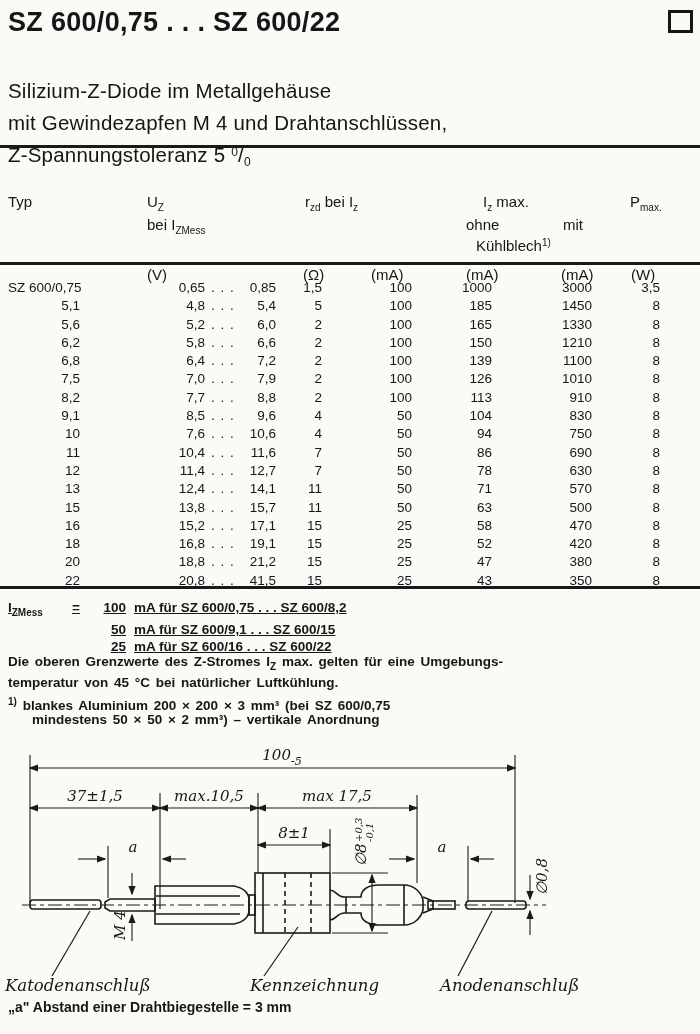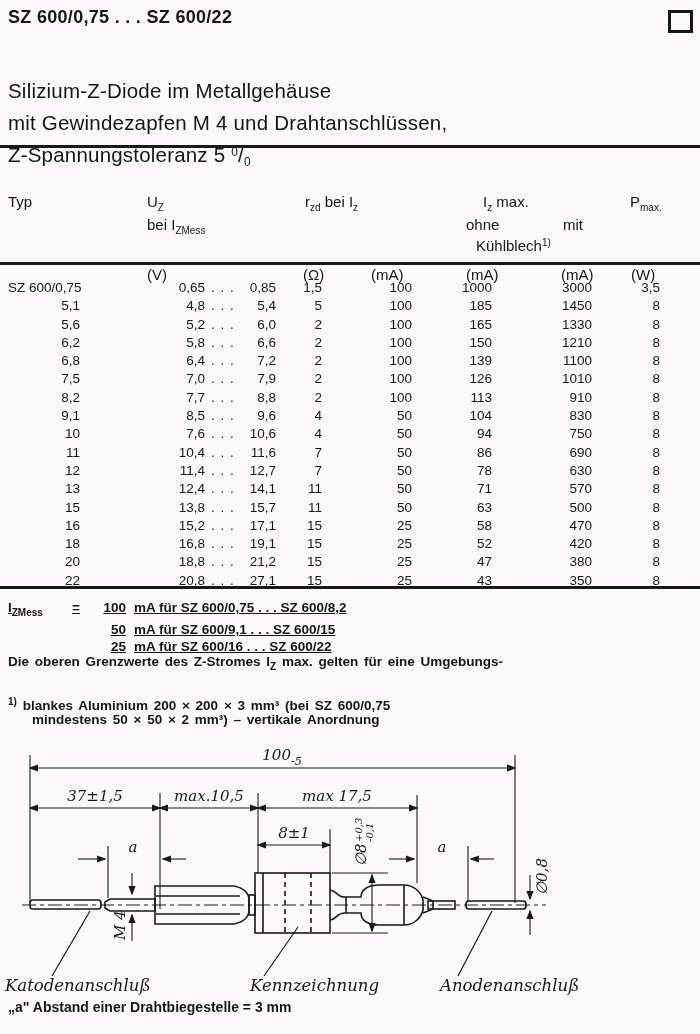--- a/index.html
+++ b/index.html
@@ -1,19 +1,19 @@
 <!DOCTYPE html>
 <html><head>
 <meta charset="utf-8">
 <style>
   html,body{margin:0;padding:0;background:#e8e6e0;}
   #page{position:relative;width:700px;height:1034px;background:#fbfaf6;color:#161616;
         font-family:"Liberation Sans","DejaVu Sans",sans-serif;overflow:hidden;}
   .abs{position:absolute;}
-  .title{font-weight:bold;font-size:18px;letter-spacing:.3px;white-space:nowrap;}
+  .title{font-weight:bold;font-size:27px;letter-spacing:.3px;white-space:nowrap;}
   .sub{font-weight:normal;font-size:20.5px;letter-spacing:.2px;white-space:nowrap;margin-top:40px;}
   .rule{background:#191919;}
   .hd{font-size:15px;white-space:nowrap;margin-top:30px;}
   .sb{font-size:10px;vertical-align:-4px;}
   .sp{font-size:10px;vertical-align:5px;}
   .frac sup{font-size:12px;vertical-align:6px;}
   .frac sub{font-size:12px;vertical-align:-4px;}
   #rows{display:block;font-size:13.5px;margin-top:8px;}
   .trow{display:grid;grid-template-columns:72px 125px 36px 35px 46px 90px 80px 100px 68px;
         height:18.3px;line-height:18.3px;white-space:nowrap;}
@@ -263,21 +263,21 @@
         <div class="c c6">25</div>
         <div class="c c7">47</div>
         <div class="c c8">380</div>
         <div class="c c9">8</div>
       </div>
 
       <div class="trow">
         <div class="c c1">22</div>
         <div class="c c2">20,8</div>
         <div class="c c3">. . .</div>
-        <div class="c c4">27,1</div>
+        <div class="c c4">41,5</div>
         <div class="c c5">15</div>
         <div class="c c6">25</div>
         <div class="c c7">43</div>
         <div class="c c8">350</div>
         <div class="c c9">8</div>
       </div>
 
   </div>
 
   <div class="abs rule" style="left:0;top:586px;width:700px;height:3px"></div>
@@ -293,20 +293,21 @@
     <div class="rest">mA für SZ 600/9,1  . . . SZ 600/15</div>
     <div></div>
       <div></div>
     <div class="num">25</div>
     <div class="rest">mA für SZ 600/16  . . . SZ 600/22</div>
   </div>
 
   <div class="abs note" style="left:8px;top:651px">
     <span>Die oberen Grenzwerte des Z-Stromes I</span><span class="sb">Z</span><span> max. gelten für eine Umgebungs-</span>
   </div>
+  <div class="abs note" style="left:8px;top:672px">temperatur von 45 °C bei natürlicher Luftkühlung.</div>
 
   <div class="abs note" style="left:8px;top:693px;line-height:18px">
     <span class="sp">1)</span>
     <span>blankes Aluminium 200 × 200 × 3 mm³ (bei SZ 600/0,75</span>
   </div>
   <div class="abs note fn2" style="left:8px;top:711px;line-height:18px">mindestens 50 × 50 × 2 mm³) – vertikale Anordnung</div>
 
   <svg class="abs" style="left:0;top:733px" width="700" height="268" viewBox="0 0 700 268">
     <defs>
       <marker id="ar" viewBox="0 0 10 10" refX="8.5" refY="5" markerWidth="9" markerHeight="9" orient="auto-start-reverse">

